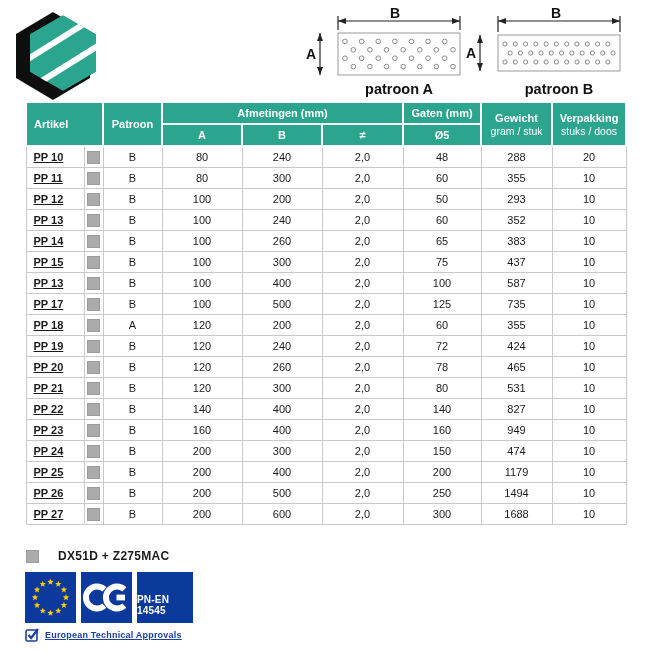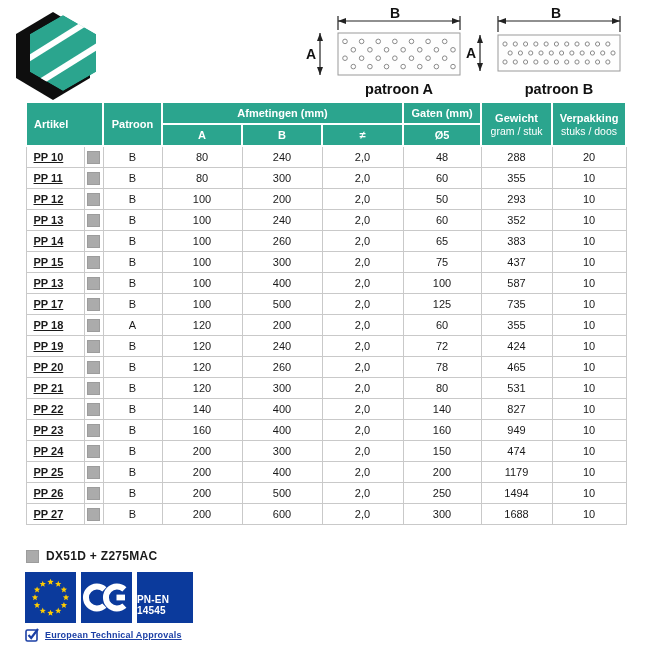--- a/index.html
+++ b/index.html
@@ -33,21 +33,21 @@
   thead th.left{text-align:left;padding-left:7px;}
   thead .sub{font-weight:normal;font-size:10.5px;margin-top:1px;}
   tbody td{
     border:1px solid #c9c9c9;font-size:11px;text-align:center;
     height:20px;padding:0;background:#fff;
   }
   tbody td.c-art{text-align:left;padding-left:7px;font-weight:bold;font-size:11px;text-decoration:underline;}
   .swatch{display:inline-block;width:11px;height:11px;background:#ababab;
     border:1px solid #9c9c9c;vertical-align:middle;}
   
-  .legend{position:absolute;left:26px;top:549px;display:flex;align-items:center;gap:7px;}
+  .legend{position:absolute;left:26px;top:549px;display:flex;align-items:center;gap:19px;}
   .legend .txt{font-weight:bold;font-size:12px;letter-spacing:.3px;}
   
   .badges{position:absolute;left:25px;top:572px;display:flex;gap:5px;}
   .badge{height:51px;background:var(--eublue);}
   .badge.sq{width:51px;}
   .badge.std{width:56px;display:flex;align-items:center;justify-content:center;}
   .badge.std span{color:#fff;font-size:10px;font-weight:bold;letter-spacing:.2px;margin-top:15px;}
   .eta{position:absolute;left:25px;top:627px;display:flex;align-items:center;gap:5px;}
   .eta .txt{color:#1b3fa5;font-weight:bold;font-size:9px;letter-spacing:.2px;text-decoration:underline;}
   :root{--teal:#2BA58E;--eublue:#0B3A9C;}

